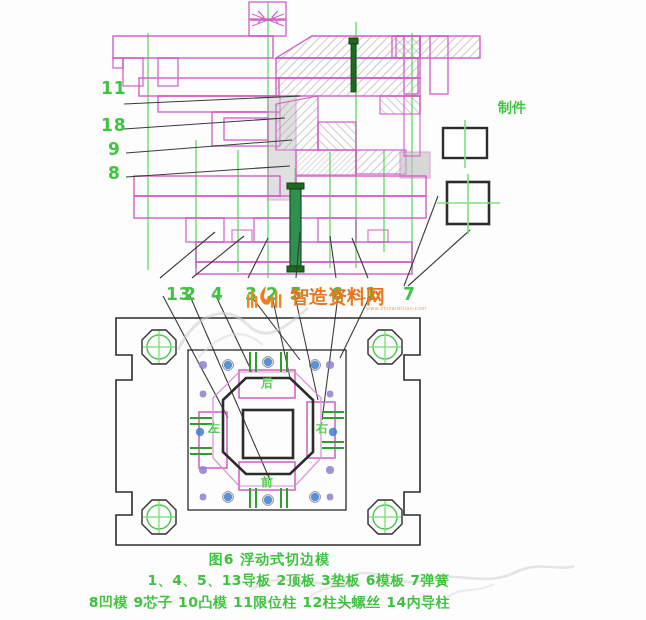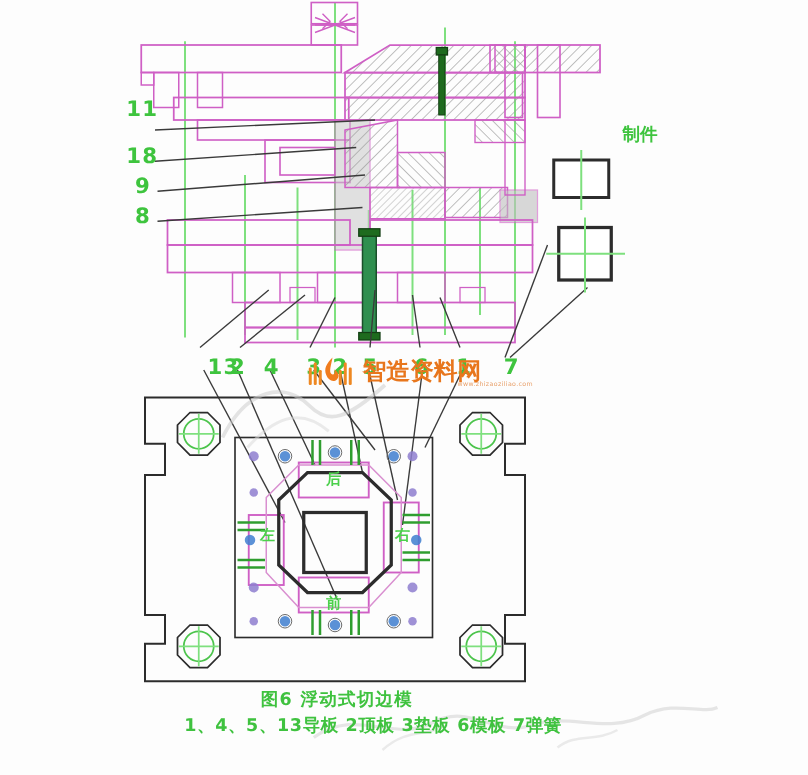--- a/index.html
+++ b/index.html
@@ -337,14 +337,15 @@
     <path d="M30 58 C55 30 75 28 95 45" fill="none" stroke="#dcdcdc" stroke-width="2.4"></path>
   </svg>
   <svg id="wm-script" viewBox="0 0 330 45">
     <path d="M5 30 C40 5 70 35 100 18 C130 2 150 30 180 20 C210 10 240 28 270 12 C295 0 315 12 328 6" fill="none" stroke="#c9c9c9" stroke-width="2.6"></path>
     <path d="M60 40 C80 22 95 30 112 20" fill="none" stroke="#d4d4d4" stroke-width="2"></path>
     <path d="M200 38 C215 26 230 34 248 24" fill="none" stroke="#d4d4d4" stroke-width="2"></path>
   </svg>
 
   <div class="caption" id="cap-title">图6 浮动式切边模</div>
   <div class="caption" id="cap-l1">1、4、5、13导板 2顶板 3垫板 6模板 7弹簧 </div>
+  <div class="caption" id="cap-l2">8凹模 9芯子 10凸模 11限位柱 12柱头螺丝 14内导柱</div>
 
 </div>
 
 </body></html>

